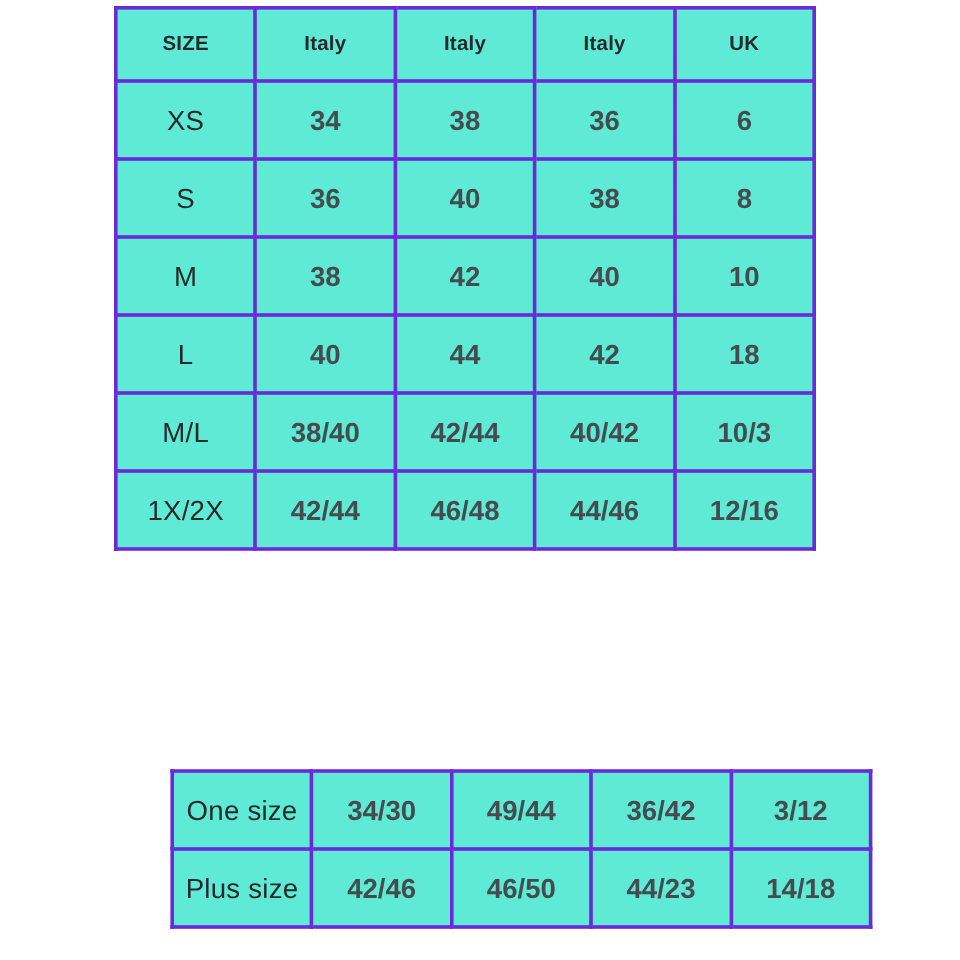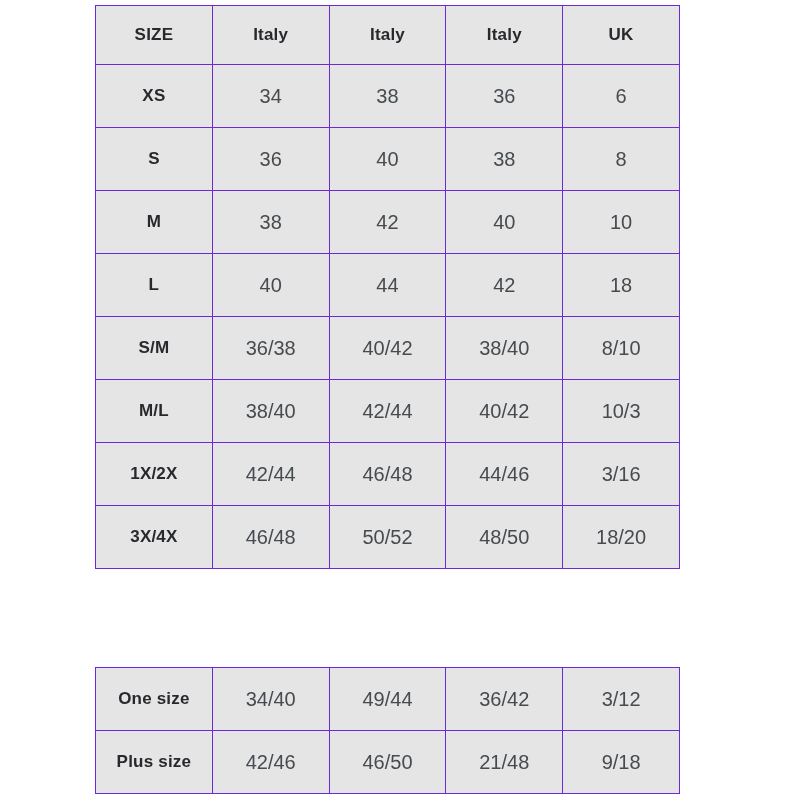--- a/index.html
+++ b/index.html
@@ -18,44 +18,44 @@
     overflow: hidden;
   }
   .size-table {
     position: absolute;
     left: 95px;
     width: 585px;
     border-collapse: collapse;
     table-layout: fixed;
   }
   .size-table.main { top: 5px; }
-  .size-table.extra { top: 667px; }
+  .size-table.extra { top: 641px; margin-left: 47px; }
   .size-table td, .size-table th {
-    border: 1px solid #6d28d9;
+    border: 3px solid #6d28d9;
     text-align: center;
     vertical-align: middle;
     padding: 0;
-    background: #e5e5e5;
+    background: #5eead4;
   }
   .size-table th {
     height: 58px;
     font-size: 17px;
     font-weight: 700;
     color: #27292d;
     letter-spacing: 0.2px;
   }
   .size-table td {
     height: 62px;
-    font-size: 20px;
-    font-weight: 400;
+    font-size: 23px;
+    font-weight: 700;
     color: #464b50;
   }
   .size-table td.size-label {
-    font-size: 17px;
-    font-weight: 700;
+    font-size: 23px;
+    font-weight: 400;
     color: #27292d;
     letter-spacing: 0.2px;
   }
 </style>
 </head>
 <body>
 
 <div class="page">
 
   <table class="size-table main">
@@ -91,62 +91,48 @@
         <td>10</td>
       </tr>
       <tr>
         <td class="size-label">L</td>
         <td>40</td>
         <td>44</td>
         <td>42</td>
         <td>18</td>
       </tr>
       <tr>
-        <td class="size-label">S/M</td>
-        <td>36/38</td>
-        <td>40/42</td>
-        <td>38/40</td>
-        <td>8/10</td>
-      </tr>
-      <tr>
         <td class="size-label">M/L</td>
         <td>38/40</td>
         <td>42/44</td>
         <td>40/42</td>
         <td>10/3</td>
       </tr>
       <tr>
         <td class="size-label">1X/2X</td>
         <td>42/44</td>
         <td>46/48</td>
         <td>44/46</td>
-        <td>3/16</td>
-      </tr>
-      <tr>
-        <td class="size-label">3X/4X</td>
-        <td>46/48</td>
-        <td>50/52</td>
-        <td>48/50</td>
-        <td>18/20</td>
+        <td>12/16</td>
       </tr>
     </tbody>
   </table>
 
   <table class="size-table extra">
     <tbody>
       <tr>
         <td class="size-label">One size</td>
-        <td>34/40</td>
+        <td>34/30</td>
         <td>49/44</td>
         <td>36/42</td>
         <td>3/12</td>
       </tr>
       <tr>
         <td class="size-label">Plus size</td>
         <td>42/46</td>
         <td>46/50</td>
-        <td>21/48</td>
-        <td>9/18</td>
+        <td>44/23</td>
+        <td>14/18</td>
       </tr>
     </tbody>
   </table>
 
 </div>
 
 </body></html>

